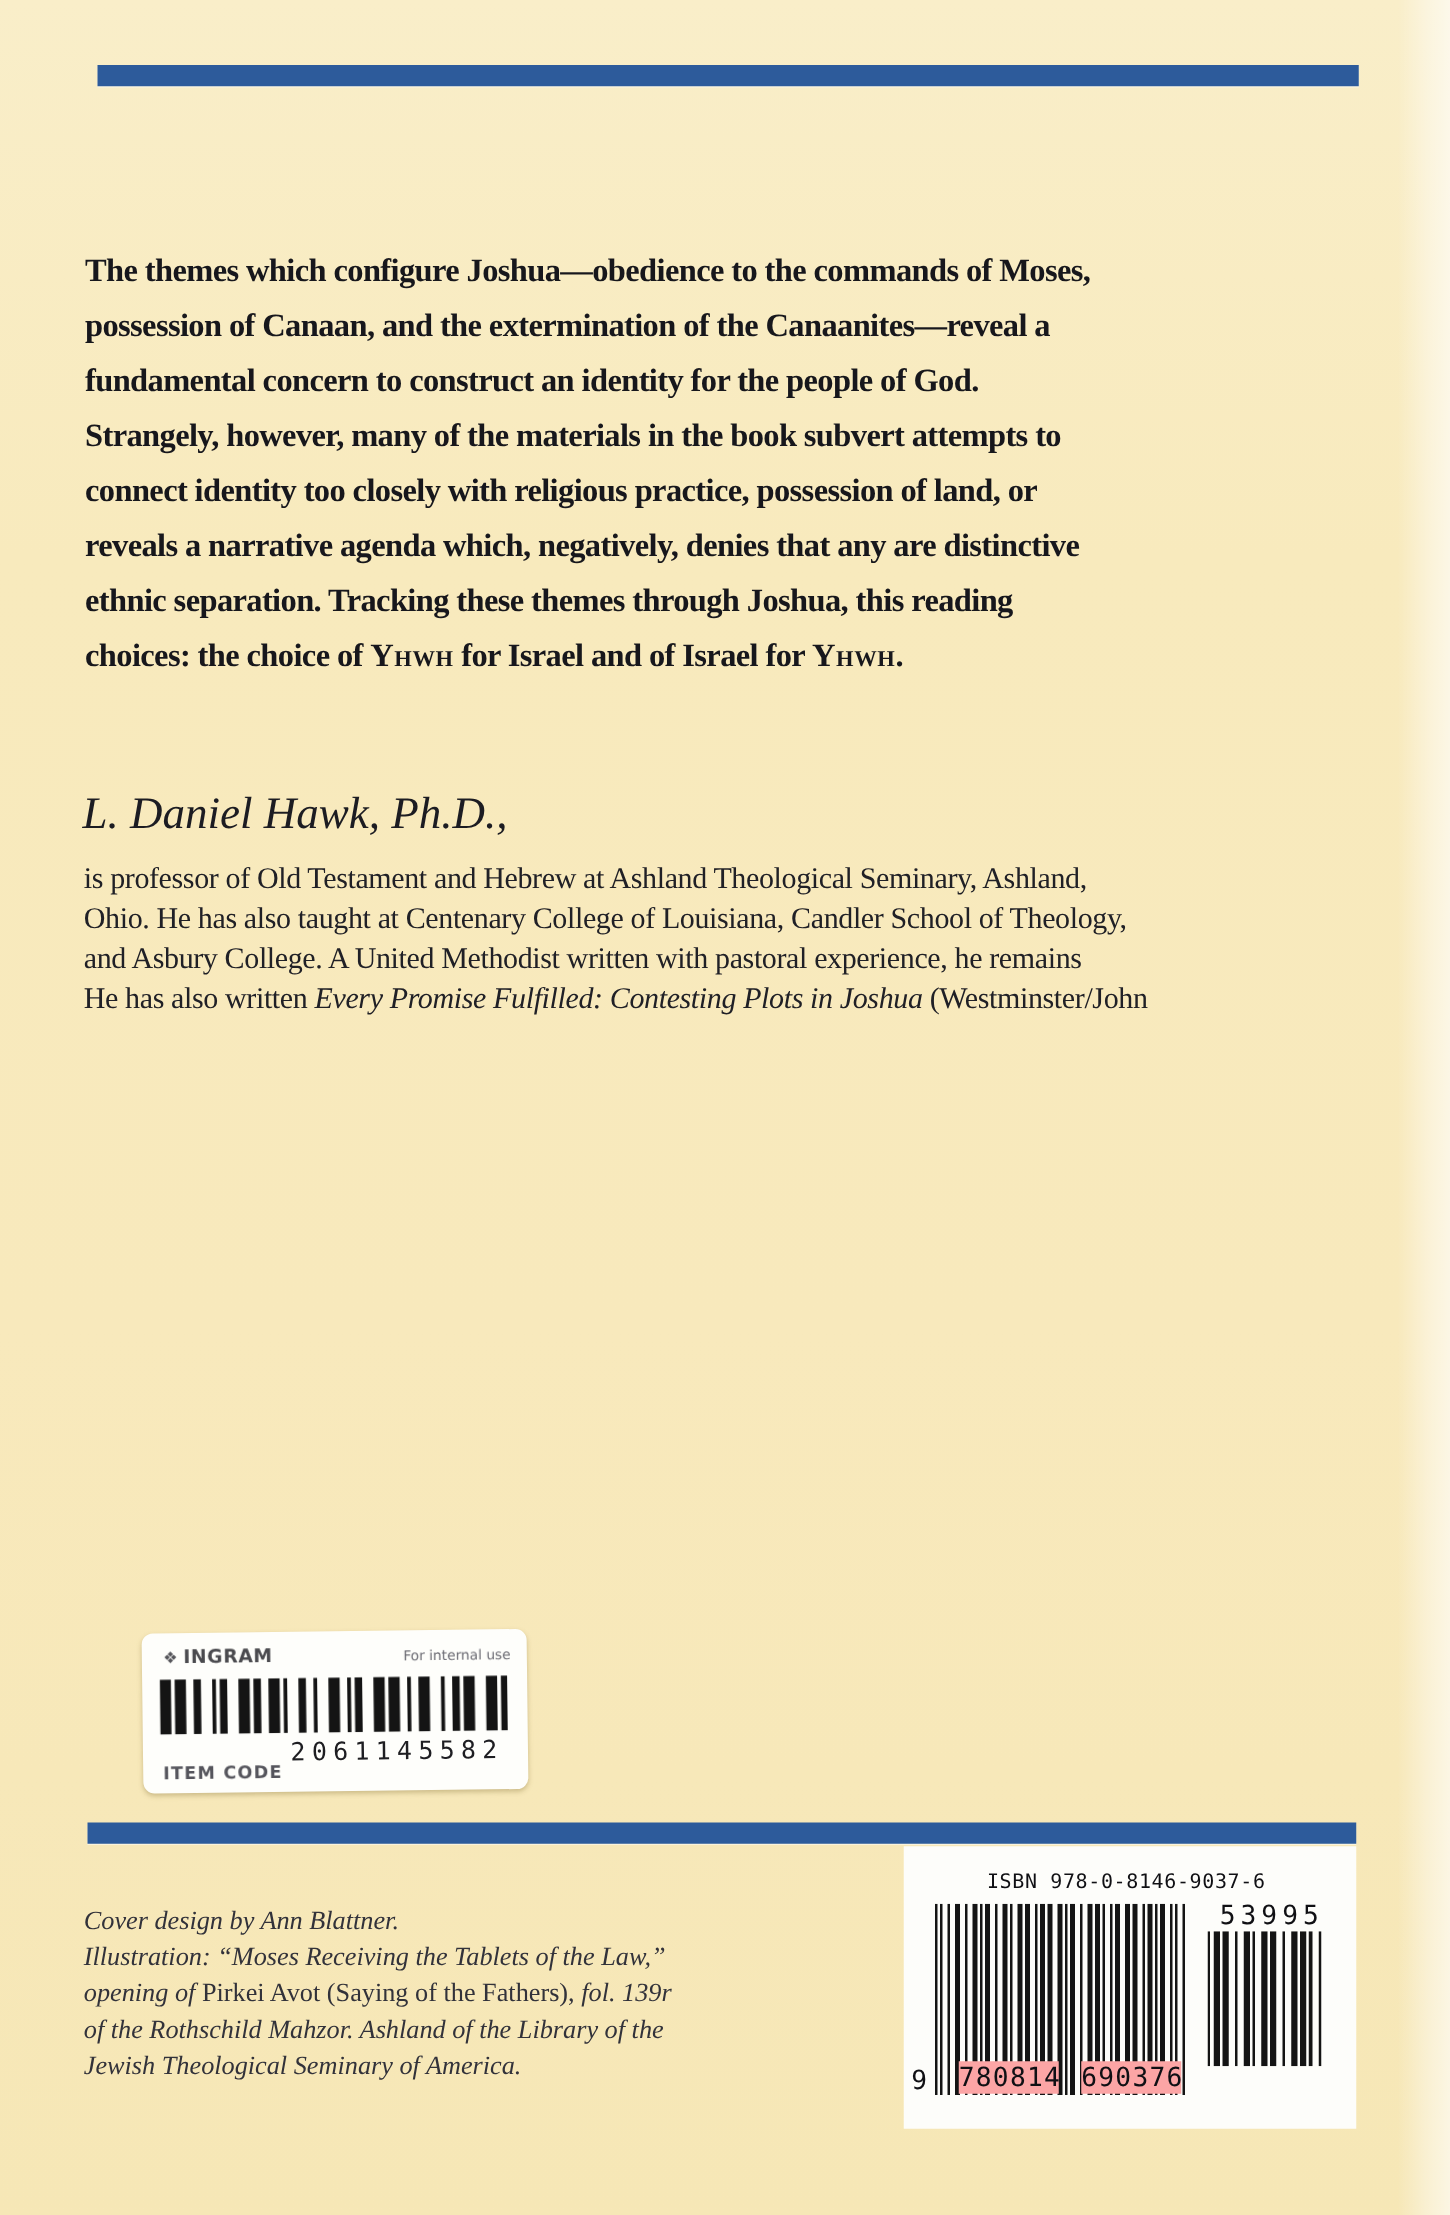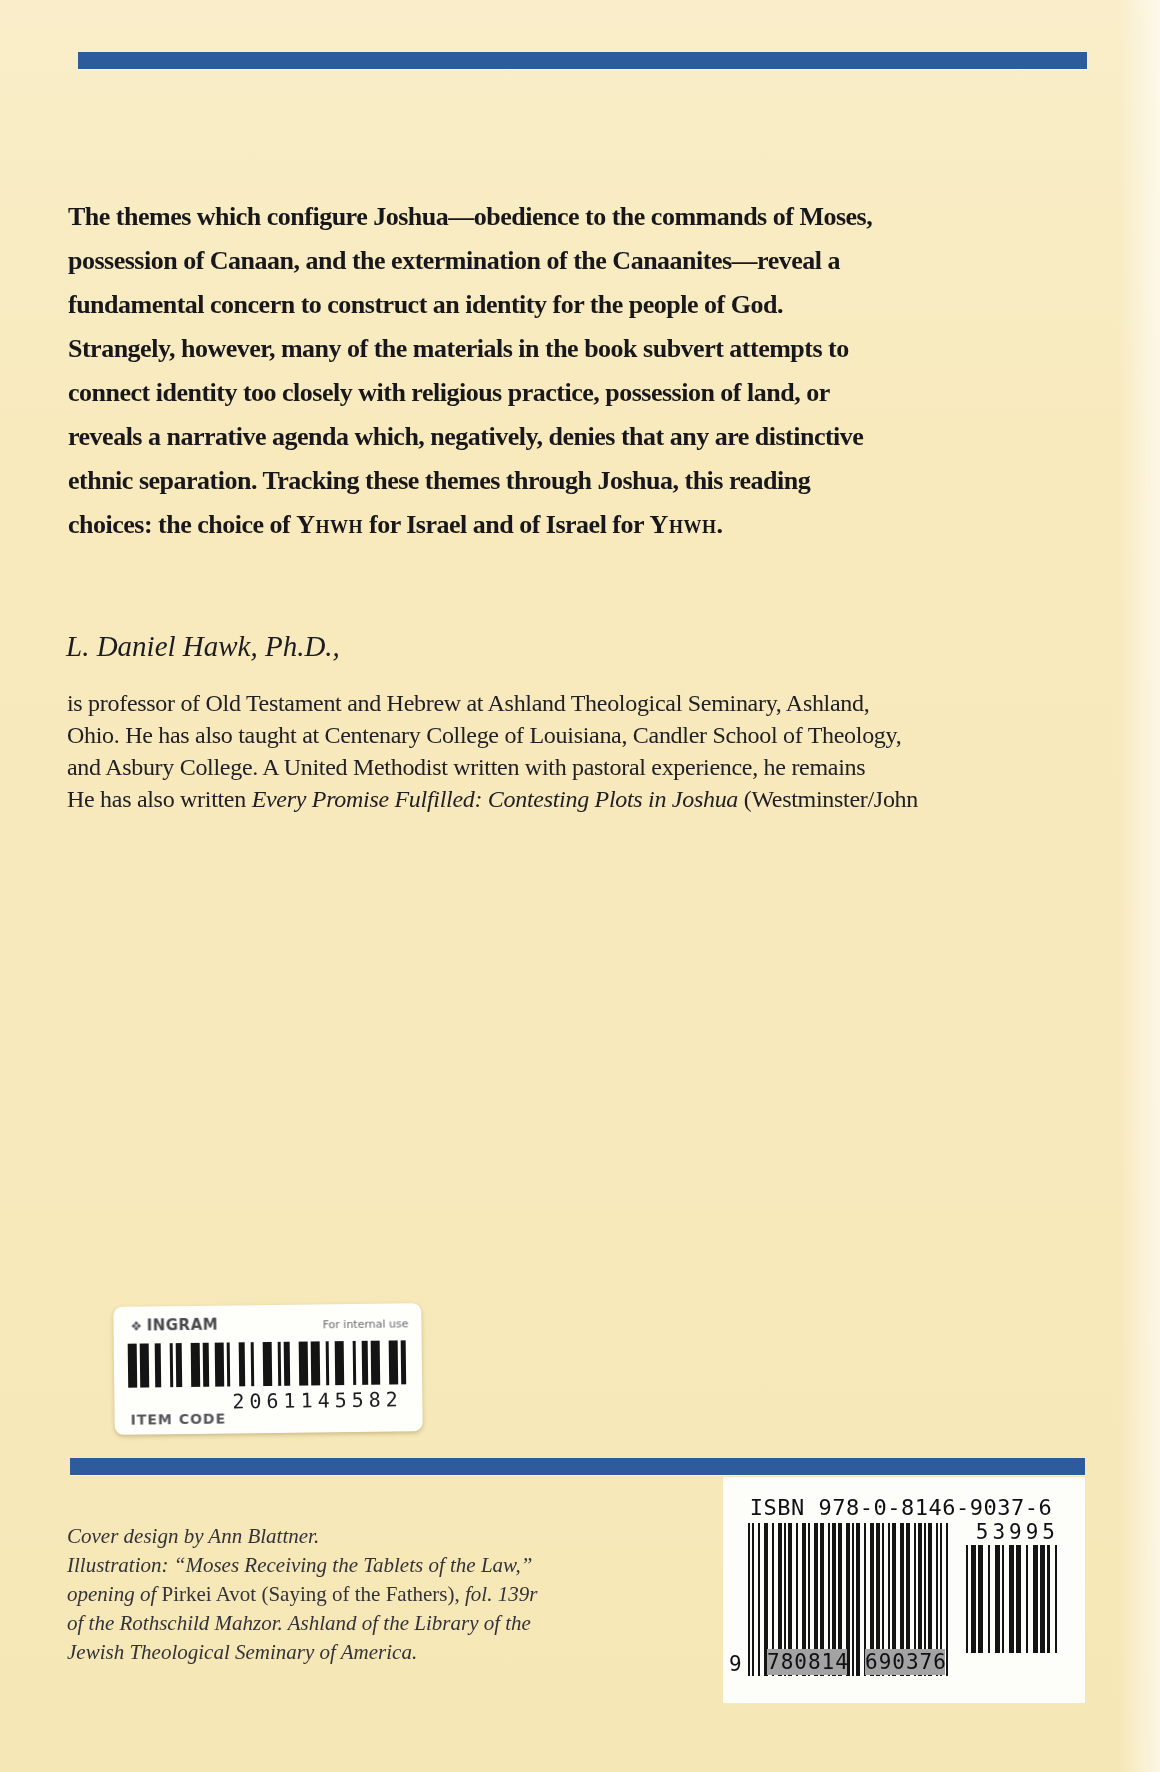--- a/index.html
+++ b/index.html
@@ -19,21 +19,21 @@
 
   .blurb{
     position:absolute; left:68px; top:195px; width:960px;
     font-weight:700; font-size:26px; line-height:44px; letter-spacing:-0.5px;
     color:#17171c; white-space:nowrap;
   }
   .sc{font-variant:small-caps; letter-spacing:.5px;}
 
   .author-name{
     position:absolute; left:66px; top:632px;
-    font-style:italic; font-size:29px; line-height:1; color:#1c1c22;
+    font-style:italic; font-size:36px; line-height:1; color:#1c1c22;
   }
   .bio{
     position:absolute; left:67px; top:687px; width:960px;
     font-size:24px; line-height:32px; letter-spacing:-0.3px; color:#202026; white-space:nowrap;
   }
   .italic{font-style:italic;}
   .roman{font-style:normal;}
 
   .sticker{
     position:absolute; left:114px; top:1305px; width:308px; height:128px;
@@ -43,31 +43,31 @@
   .sticker-head{position:absolute; left:17px; right:13px; top:10px; display:flex; justify-content:space-between; align-items:baseline;}
   .brand{font-family:"DejaVu Sans", sans-serif; font-weight:700; font-size:15px; color:#4a4a4e; letter-spacing:.5px; filter:blur(.3px);}
   .logo{margin-right:4px; font-size:13px; color:#55555a;}
   .note{font-family:"DejaVu Sans", sans-serif; font-size:11px; color:#6a6a72; filter:blur(.4px);}
   .sticker-barcode{position:absolute; left:14px; top:37px; width:278px; height:44px; display:flex; overflow:hidden; filter:blur(.25px);}
   .sticker-code{position:absolute; left:118px; top:84px; font-family:"DejaVu Sans Mono", monospace; font-size:20px; letter-spacing:5px; color:#1e1e22;}
   .sticker-label{position:absolute; left:16px; top:105px; font-family:"DejaVu Sans", sans-serif; font-weight:700; font-size:14px; letter-spacing:1px; color:#55555c; filter:blur(.35px);}
 
   .isbn-box{position:absolute; left:723px; top:1477px; width:362px; height:226px; background:#fdfdfa;}
   .isbn-line{position:absolute; left:0; right:6px; top:20px; text-align:center;
-    font-family:"DejaVu Sans Mono", monospace; font-size:22px; line-height:1; letter-spacing:.5px; color:#101014;}
+    font-family:"DejaVu Sans Mono", monospace; font-size:16px; line-height:1; letter-spacing:.5px; color:#101014;}
   .isbn-price{position:absolute; right:26px; top:45px; font-family:"DejaVu Sans Mono", monospace; font-size:21px; line-height:1; letter-spacing:4px; color:#101014;}
   .ean{position:absolute; left:25px; top:46px; width:206px; height:153px; display:flex; overflow:hidden;}
   .addon{position:absolute; left:243px; top:68px; width:100px; height:108px; display:flex; overflow:hidden;}
   [data-barcode] i{display:block; height:100%;}
   [data-barcode] i.b{background:#141414;}
   [data-barcode] i.s{background:transparent;}
   .ean-digits{position:absolute; left:0; top:172px; width:100%; height:26px;
     font-family:"DejaVu Sans Mono", monospace; font-size:21px; color:#101014;}
   .d9{position:absolute; left:6px; top:3px;}
-  .patch{position:absolute; top:0; height:26px; line-height:27px; background:#a3a3a3; text-align:center; letter-spacing:1px;}
+  .patch{position:absolute; top:0; height:26px; line-height:27px; background:#fca5a5; text-align:center; letter-spacing:1px;}
   .p1{left:44px; width:80px;}
   .p2{left:142px; width:80px;}
 
   .credits{
     position:absolute; left:67px; top:1522px; width:620px;
     font-style:italic; font-size:21px; line-height:29px; color:#32323a;
   }
 </style>
 </head>
 <body>

